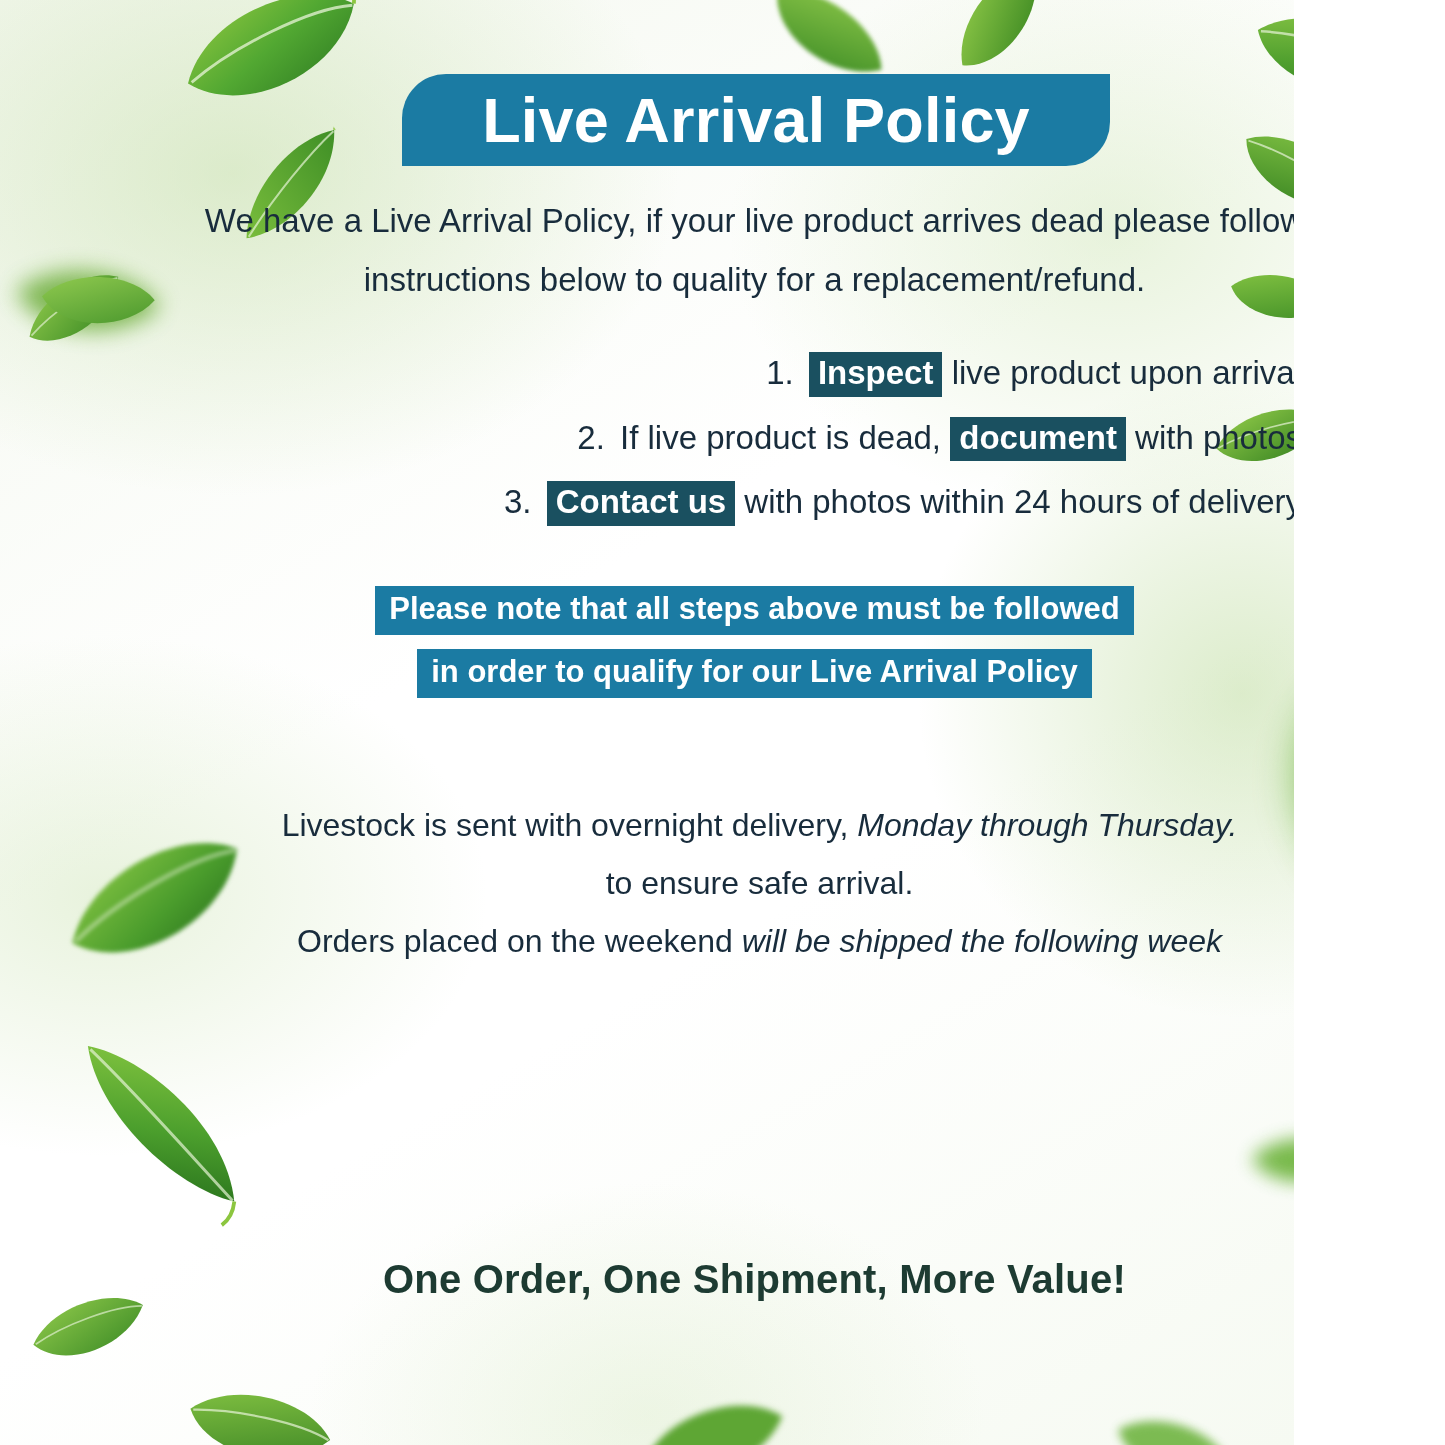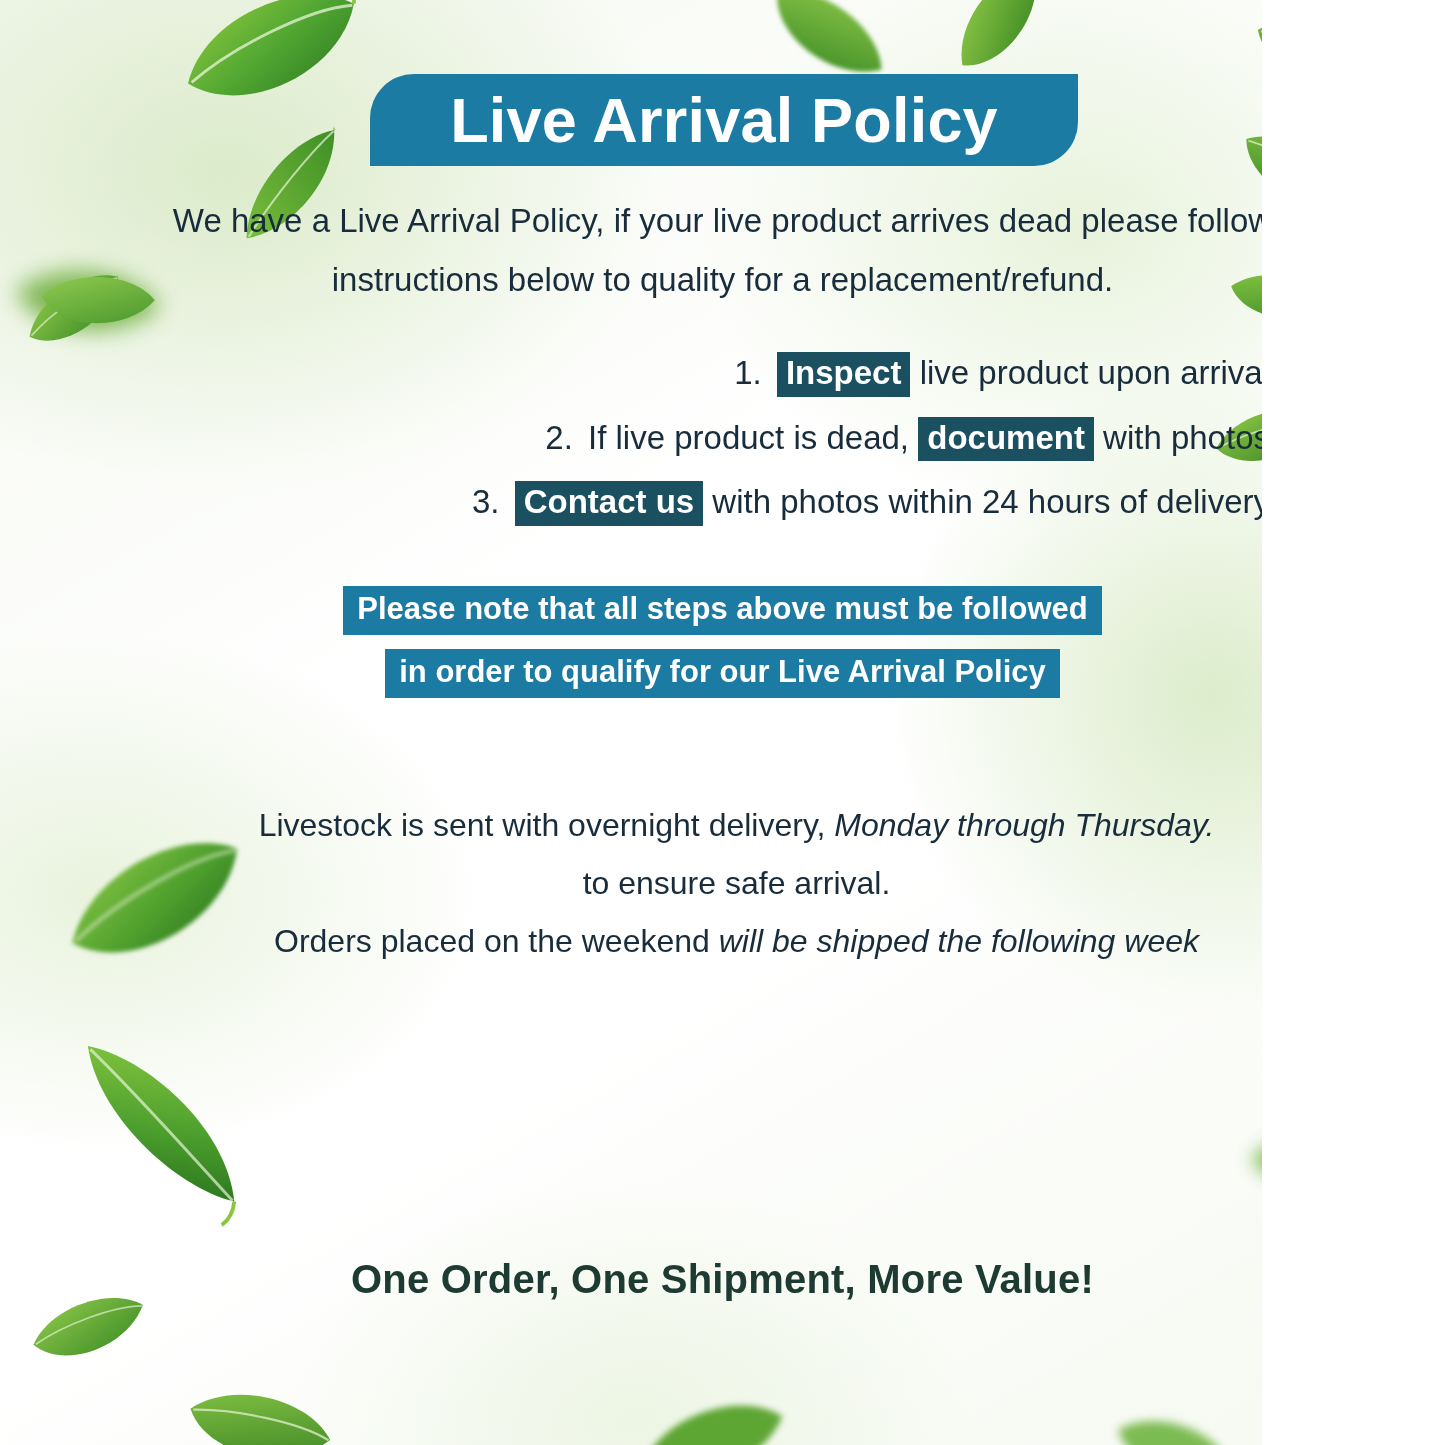--- a/index.html
+++ b/index.html
@@ -19,20 +19,21 @@
     width: 1262px;
     height: 1445px;
     overflow: hidden;
     background:
       radial-gradient(ellipse 720px 520px at 18% 12%, rgba(196,222,168,0.55) 0%, rgba(255,255,255,0) 62%),
       radial-gradient(ellipse 640px 480px at 86% 16%, rgba(200,226,172,0.42) 0%, rgba(255,255,255,0) 60%),
       radial-gradient(ellipse 560px 560px at 96% 48%, rgba(168,208,126,0.40) 0%, rgba(255,255,255,0) 58%),
       radial-gradient(ellipse 620px 420px at 8% 62%, rgba(198,224,170,0.40) 0%, rgba(255,255,255,0) 62%),
       radial-gradient(ellipse 520px 360px at 50% 98%, rgba(205,228,180,0.30) 0%, rgba(255,255,255,0) 65%),
       linear-gradient(150deg, #f4f8ef 0%, #ffffff 42%, #ffffff 62%, #f6faf2 100%);
+    padding-left: 32px;
   }
 
   
   .leaf-layer {
     position: absolute;
     inset: 0;
     pointer-events: none;
   }
   .leaf {
     position: absolute;
@@ -84,21 +85,21 @@
     font-size: 33px;
     line-height: 1.78;
     font-weight: 400;
   }
   .para-intro {
     left: 150px;
     top: 192px;
     width: 1145px;
   }
   .para-ship {
-    left: 229px;
+    left: 220px;
     top: 796px;
     width: 1015px;
     font-size: 32px;
     line-height: 1.82;
   }
   .para-bottom {
     left: 180px;
     top: 1258px;
     width: 1085px;
     font-size: 31px;

